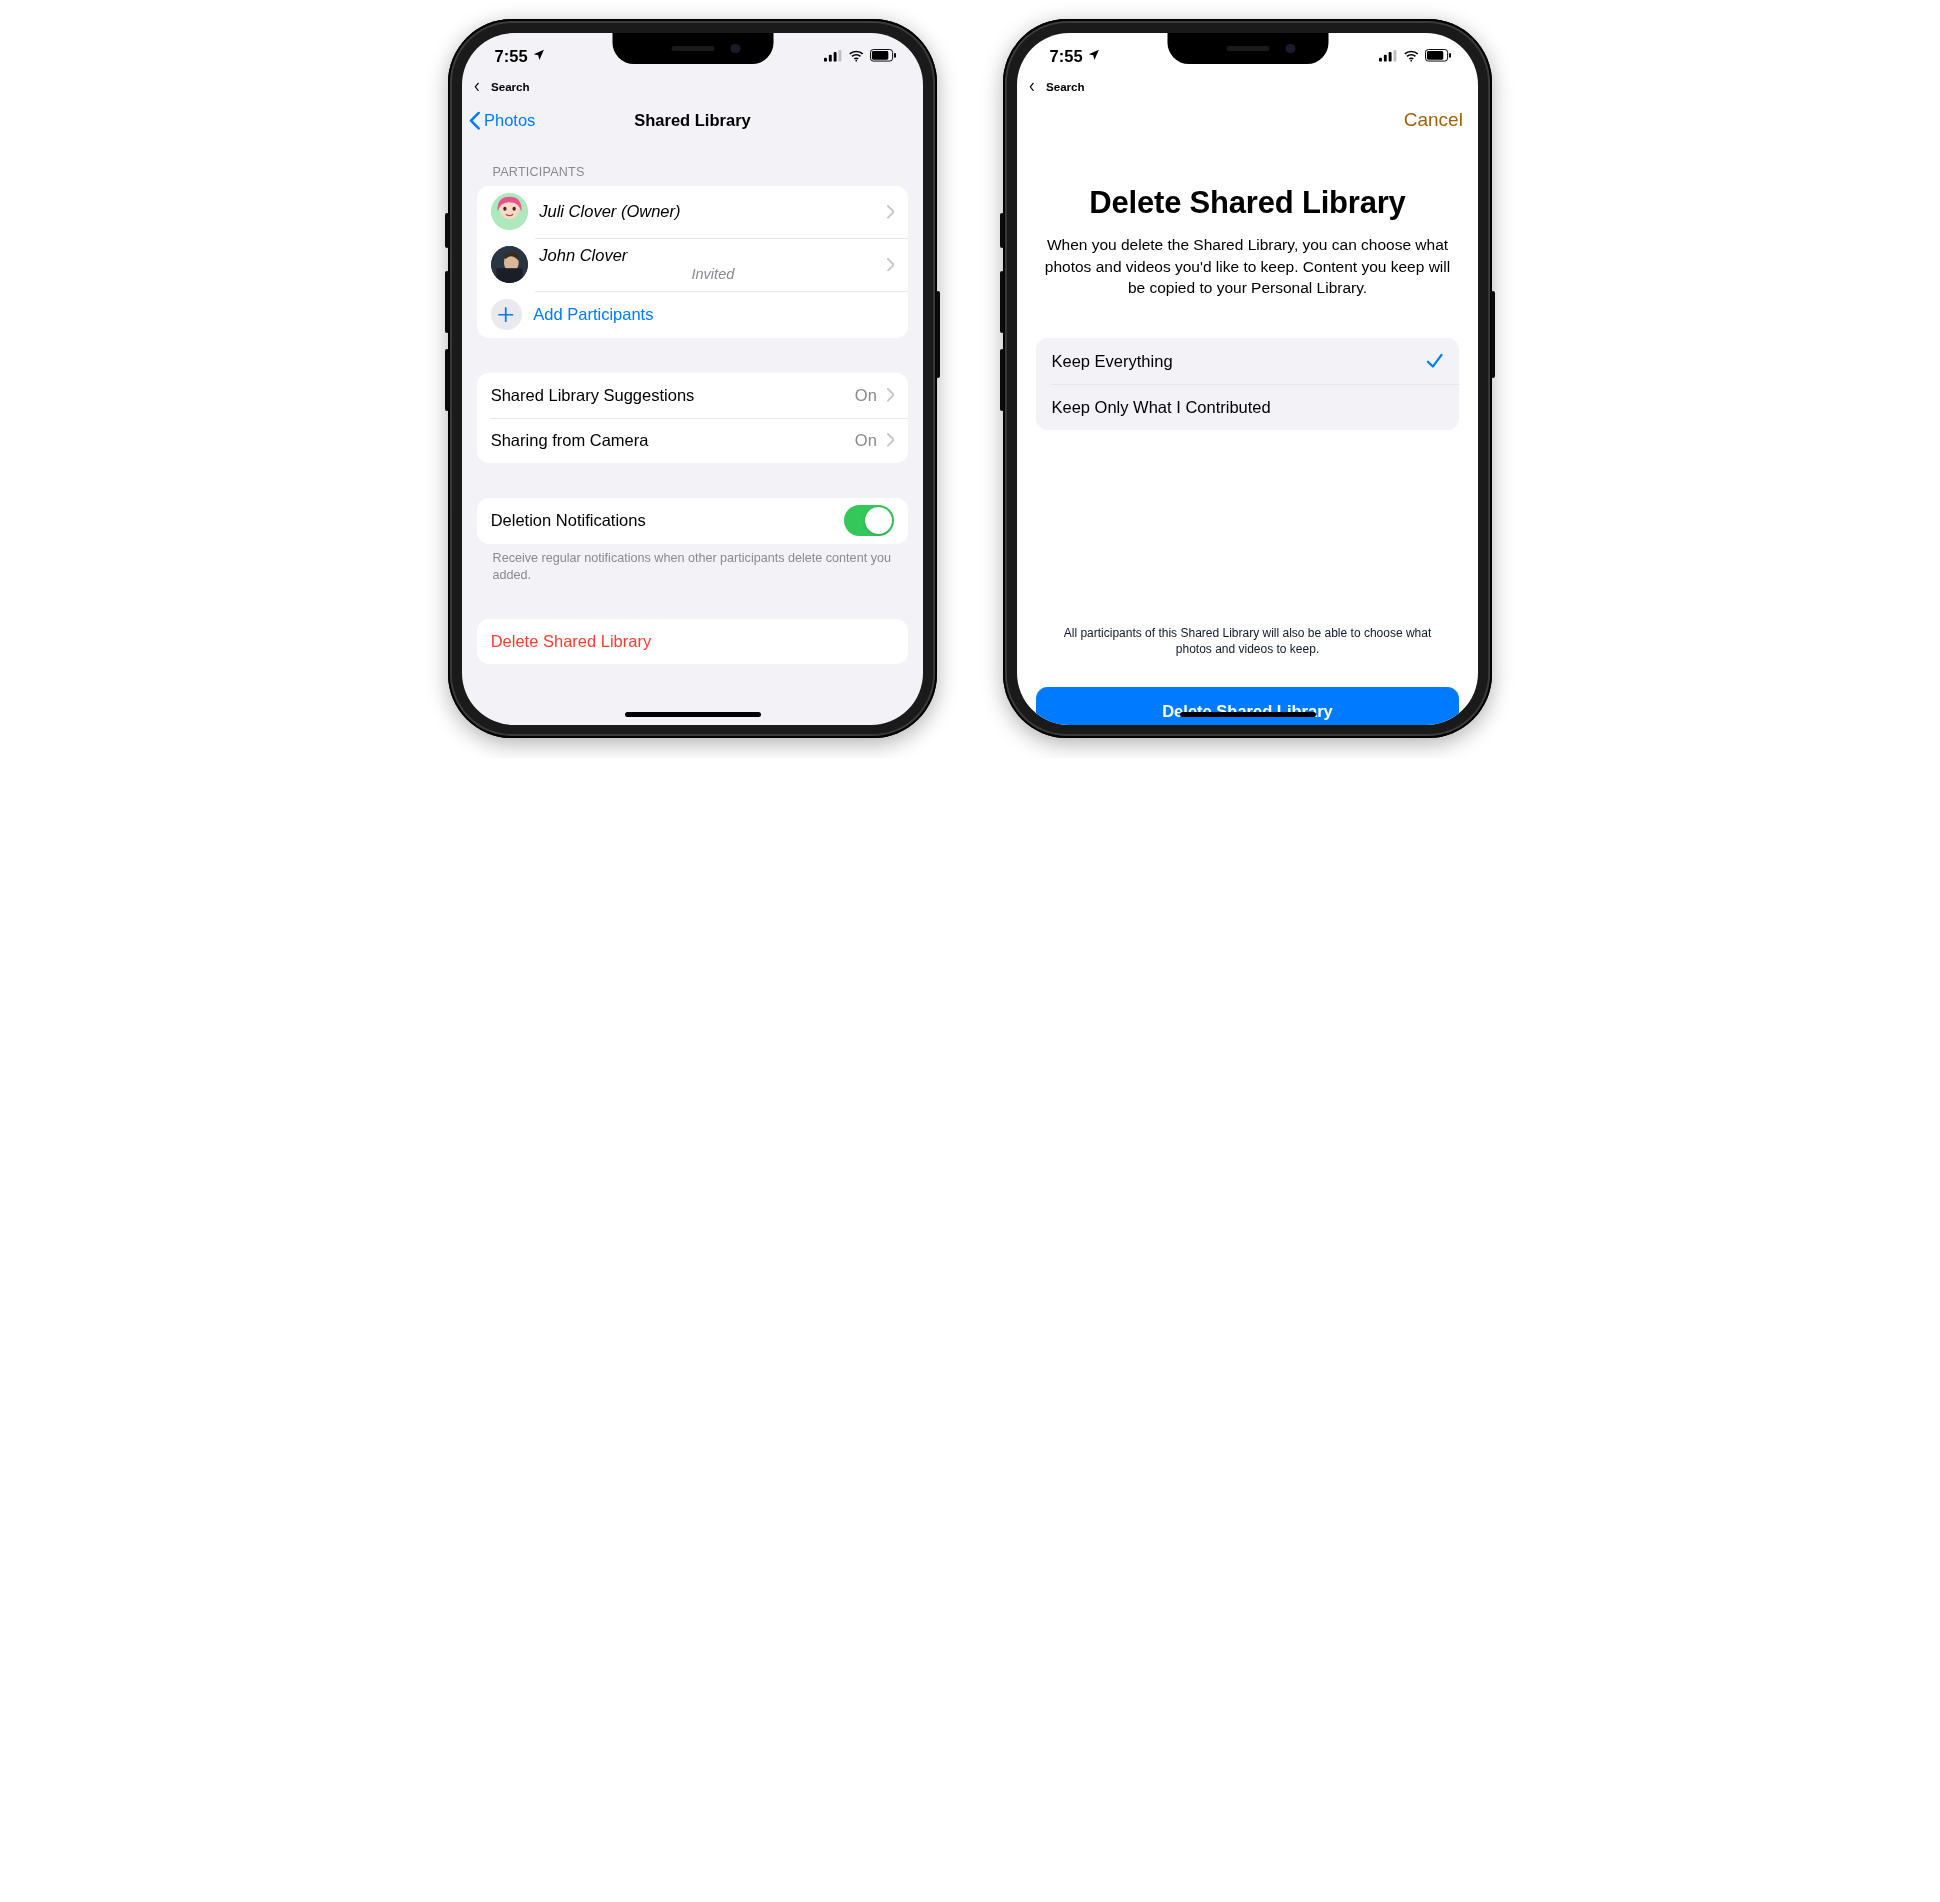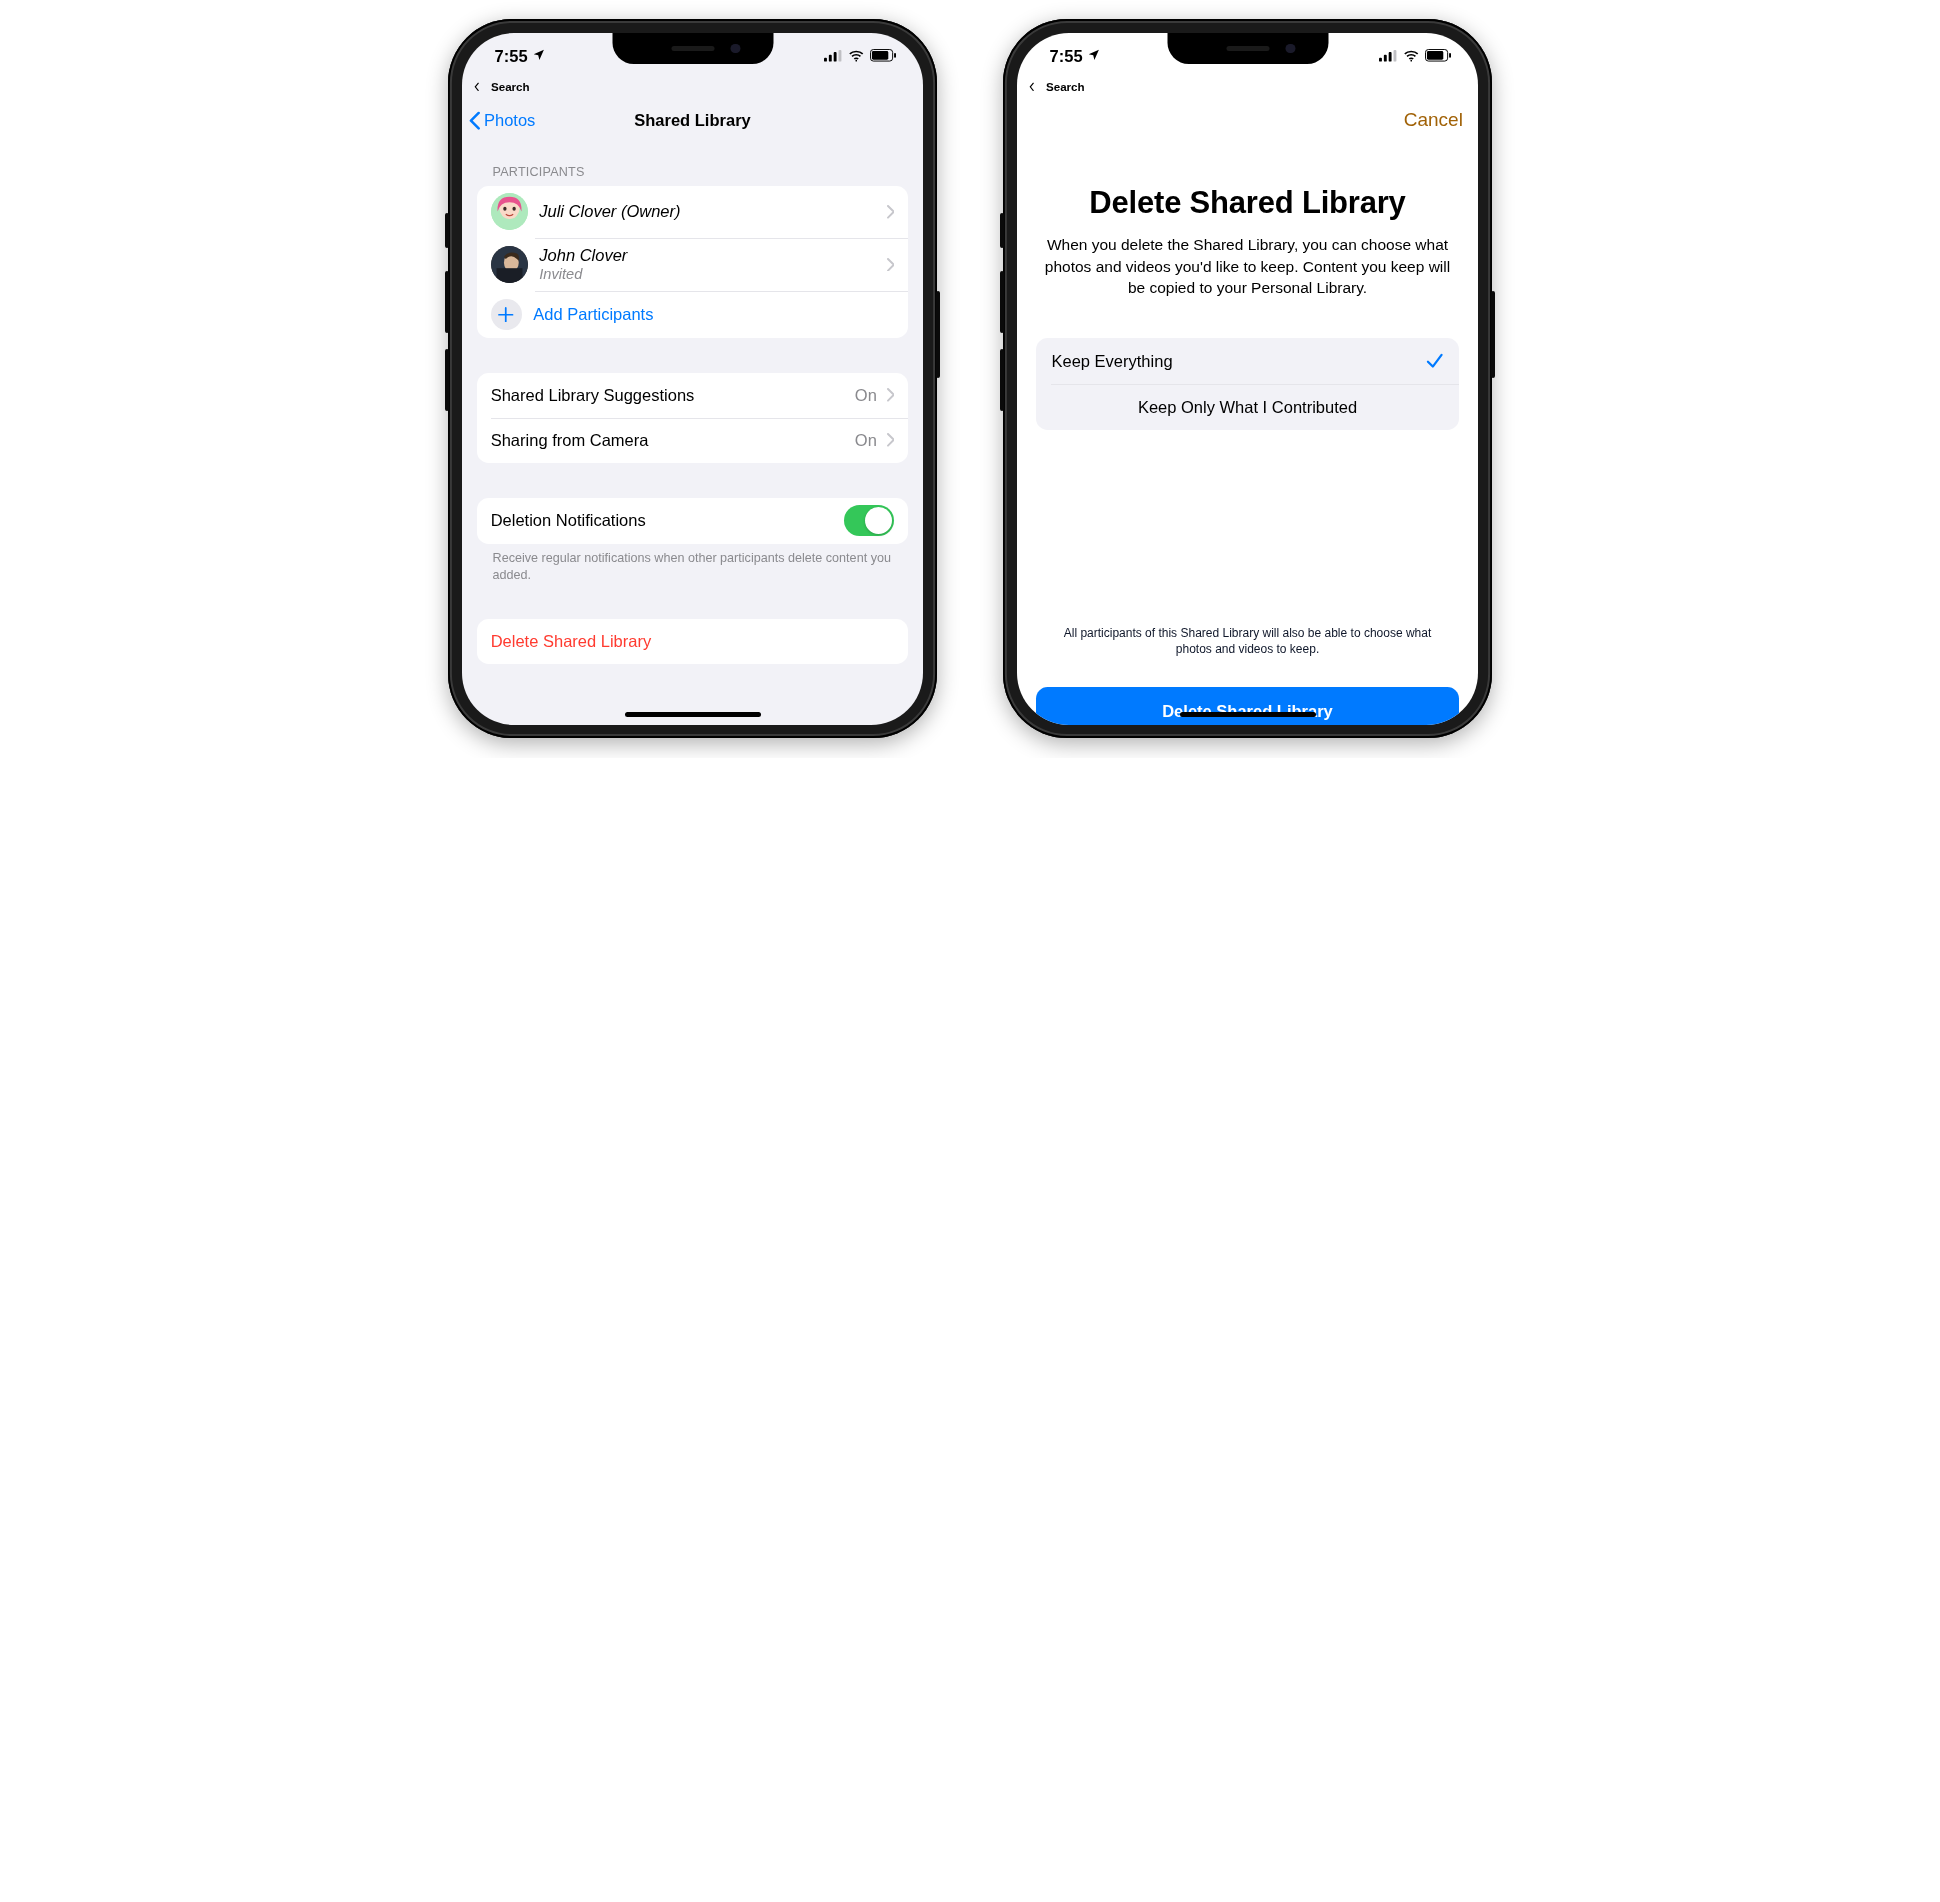--- a/index.html
+++ b/index.html
@@ -113,42 +113,42 @@
   }
   .row.person { padding:7.8px 13.6px;font-style:italic;}
   .row.person + .row.person::before,
   .row.person + .row.add::before { left:58px; }
   .avatar { width:37px; height:37px; border-radius:50%; margin-right:11.6px; flex-shrink:0; background:#a5e5b5; display:flex; align-items:center; justify-content:center; overflow:hidden;}
   .avatar.juli { background: linear-gradient(#b8f0c8,#a0e5b0);}
   .avatar.john { background: linear-gradient(135deg,#444,#222);}
   .avatar svg { width:100%; height:100%;}
   .row-main { flex:1;}
   .row-title { font-size:16.5px; line-height:1.2;}
-  .row-sub { font-size:14.6px; color:#8a8a8e; line-height:1.2;}
+  .row-sub { font-size:14.6px; color:#8a8a8e; line-height:1.2;text-align:center;}
   .chev { color:#c7c7cc; }
   .chev svg { width:7.8px; height:13.6px; display:block;}
   .row-value { color:#8a8a8e; margin-right:9.7px; font-size:16.5px;}
   .plus-circle {
     width:31px; height:31px; border-radius:50%; background:#e9e9ee; display:flex; align-items:center; justify-content:center; margin-right:11.6px; color:#007aff;
   }
   .plus-circle svg { width:15.5px; height:15.5px;}
   .link-blue { color:#007aff; font-size:16.5px;}
   .spacer-md { height:35px;}
   .toggle { width:50px; height:31px; background:#34c759; border-radius:15.5px; position:relative;}
   .toggle .knob { position:absolute; right:1.9px; top:1.9px; width:27px; height:27px; background:#fff; border-radius:50%; box-shadow:0 1px 2.9px rgba(0,0,0,0.2);}
   .section-footer { font-size:12.6px; color:#8a8a8e; padding:5.8px 15.5px 0 15.5px; line-height:1.35;}
   .row.destructive { color:#ff3b30; justify-content:flex-start; }
   .home-indicator { position:absolute; bottom:7.8px; left:50%; transform:translateX(-50%); width:136px; height:4.9px; background:#000; border-radius:2.9px;}
 
   
   .sheet { padding: 0; display:flex; flex-direction:column; height:calc(100% - 47px - 21.3px);}
   .big-title { font-size:31px; font-weight:700; text-align:center; padding: 43px 29px 0 29px; line-height:1.15; letter-spacing:-0.2px;}
   .body-text { font-size:15.5px; text-align:center; padding: 13.6px 27px 0 27px; line-height:1.4;}
   .options { margin: 39px 19.4px 0 19.4px; background:#f2f2f7; border-radius:11.6px; overflow:hidden;}
-  .opt-row { display:flex; align-items:center; padding:13.6px 15.5px; font-size:16.5px; position:relative;justify-content:center;}
+  .opt-row { display:flex; align-items:center; padding:13.6px 15.5px; font-size:16.5px; position:relative;}
   .opt-row + .opt-row::before { content:""; position:absolute; top:0; left:15.5px; right:0; height:1px; background:#e5e5ea;}
   .opt-row .check { margin-left:auto; color:#007aff;}
   .opt-row .check svg { width:17.5px; height:17.5px; display:block;}
   .flex-fill { flex:1;}
   .footer-note { font-size:12px; color:#0f172a; text-align:center; padding: 0 39px 30px 39px; line-height:1.35;}
   .primary-btn {
     margin: 0 19.4px 29px 19.4px;
     background:#007aff; color:#fff; font-size:16.5px; font-weight:600;
     height:49px; border-radius:11.6px; display:flex; align-items:center; justify-content:center;
   }

